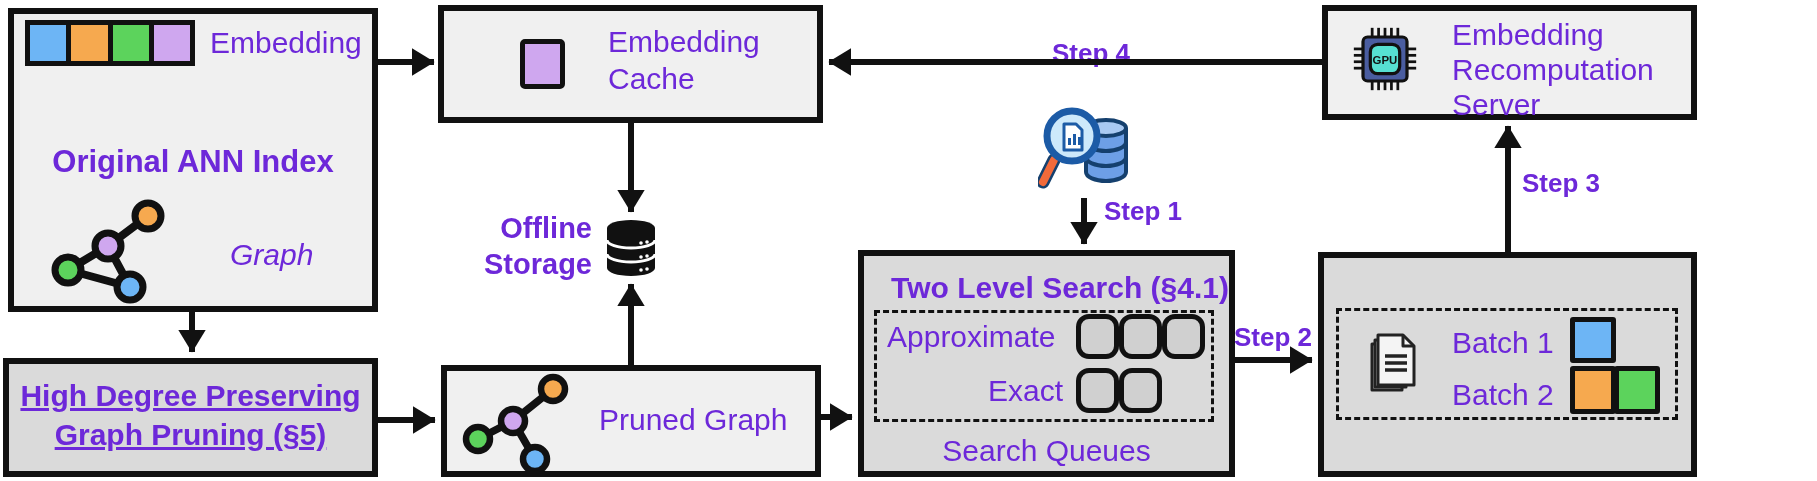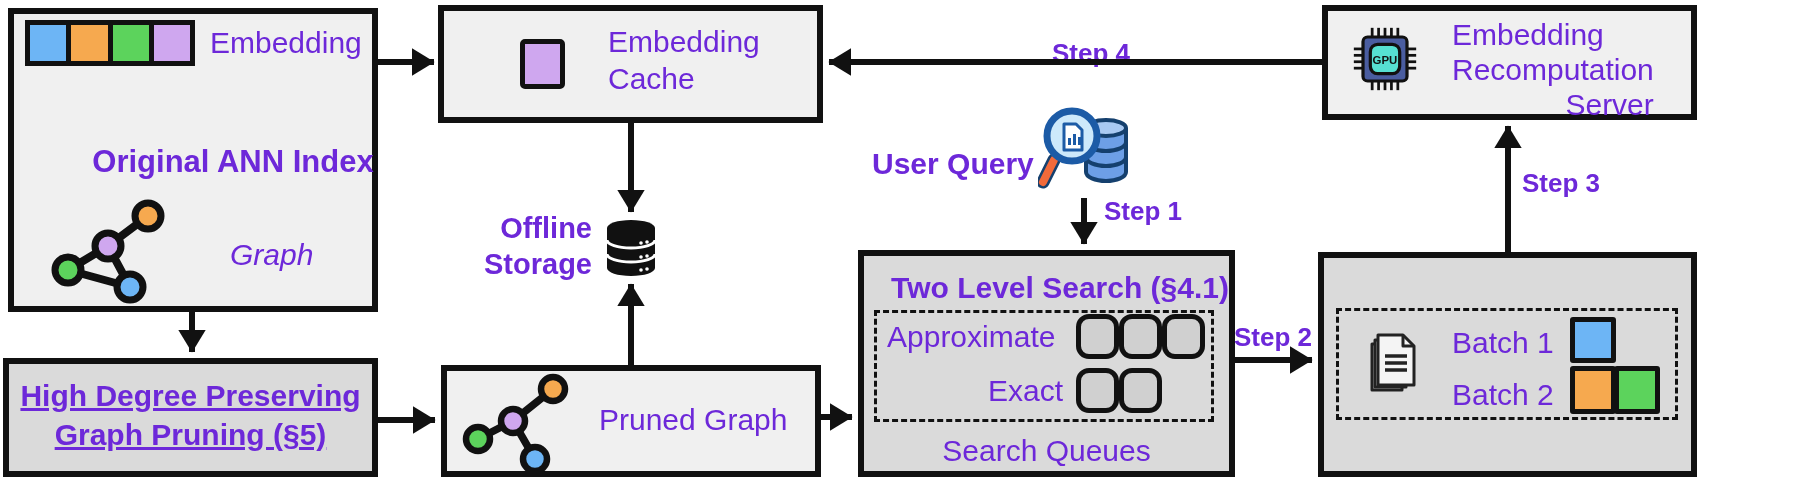--- a/index.html
+++ b/index.html
@@ -6,21 +6,21 @@
   .canvas {
     position:relative; width:1817px; height:481px; background:#ffffff;
     font-family:"Liberation Sans", sans-serif; color:#6d28d9; overflow:hidden;
   }
   .abs { position:absolute; }
   .box { position:absolute; border:6px solid #111; box-sizing:border-box; }
   .light { background:#f0f0f0; }
   .dark  { background:#dadada; }
   .t30 { font-size:30px; line-height:1.15; white-space:nowrap; }
   .b30 { font-size:30px; font-weight:bold; line-height:1.3; white-space:nowrap; }
-  .b31 { font-size:31px; font-weight:bold; white-space:nowrap;padding-left:40px; }
+  .b31 { font-size:31px; font-weight:bold; white-space:nowrap; }
   .b29 { font-size:29px; font-weight:bold; line-height:36px; white-space:nowrap; }
   .step { font-size:26px; font-weight:bold; white-space:nowrap; }
   .center { text-align:center; width:100%; left:0; }
   .dashed { position:absolute; border:3.5px dashed #111; box-sizing:border-box; }
   .strip { display:flex; gap:5px; padding:5px; background:#111; box-sizing:border-box; }
   .strip > div { flex:1; }
   .qrow { position:absolute; display:flex; }
   .qslot { width:43px; height:45px; border:5px solid #111; border-radius:13px;
            background:#d0d0d0; box-sizing:border-box; }
   .blk { position:absolute; border:5px solid #111; box-sizing:border-box; border-radius:3px; }
@@ -103,21 +103,20 @@
       <g stroke="#111" stroke-width="6.5">
         <circle cx="92" cy="16" r="12" fill="#f6a94f"></circle>
         <circle cx="52" cy="48" r="12" fill="#cfa7ef"></circle>
         <circle cx="17" cy="66" r="12" fill="#5cd35c"></circle>
         <circle cx="74" cy="86" r="12" fill="#6db5f5"></circle>
       </g>
     </svg>
     <div class="abs t30" style="left:152px; top:32px;">Pruned Graph</div>
   </div>
 
-  <div class="abs b30" style="left:872px; top:144px; font-size:30px;">User Query</div>
   <svg class="abs" style="left:1038px; top:106px;" width="100" height="94" viewBox="0 0 100 94">
 
     <g stroke="#15406e" stroke-width="4">
       <path d="M48,22 V66 C48,71 57,75 68,75 C79,75 88,71 88,66 V22" fill="#6d9fe6"></path>
       <path d="M48,36 C48,41 57,45 68,45 C79,45 88,41 88,36" fill="none"></path>
       <path d="M48,51 C48,56 57,60 68,60 C79,60 88,56 88,51" fill="none"></path>
       <ellipse cx="68" cy="22" rx="20" ry="8" fill="#a9c9f2"></ellipse>
     </g>
 
     <line x1="16" y1="54" x2="5" y2="76" stroke="#15406e" stroke-width="13" stroke-linecap="round"></line>
@@ -193,21 +192,21 @@
         <line x1="60" y1="39" x2="70" y2="39"></line>
           <line x1="60" y1="46" x2="70" y2="46"></line>
       </g>
       <rect x="12" y="12" width="48" height="48" rx="5" stroke="#111" stroke-width="3.5" fill="#4a5da0"></rect>
       <rect x="20" y="20" width="32" height="32" rx="8" stroke="#111" stroke-width="3.5" fill="#56e0d2"></rect>
       <text x="36" y="41" text-anchor="middle" font-size="12.5" font-weight="bold" fill="#111">GPU</text>
     </svg>
     <div class="abs" style="left:124px; top:6px;">
       <div class="t30" style="line-height:35px;">Embedding</div>
       <div class="t30" style="line-height:35px;">Recomputation</div>
-      <div class="t30" style="line-height:35px;text-align:right;">Server</div>
+      <div class="t30" style="line-height:35px;">Server</div>
     </div>
   </div>
 
   <div class="abs step" style="left:1104px; top:196px;">Step 1</div>
   <div class="abs step" style="left:1234px; top:322px; width:84px; text-align:left;">Step 2</div>
   <div class="abs step" style="left:1522px; top:168px;">Step 3</div>
   <div class="abs step" style="left:1030px; top:18px; width:100px; text-align:right;margin-top:20px;">Step 4</div>
 
   <svg class="arrows" width="1817" height="481" viewBox="0 0 1817 481">
     <defs>

